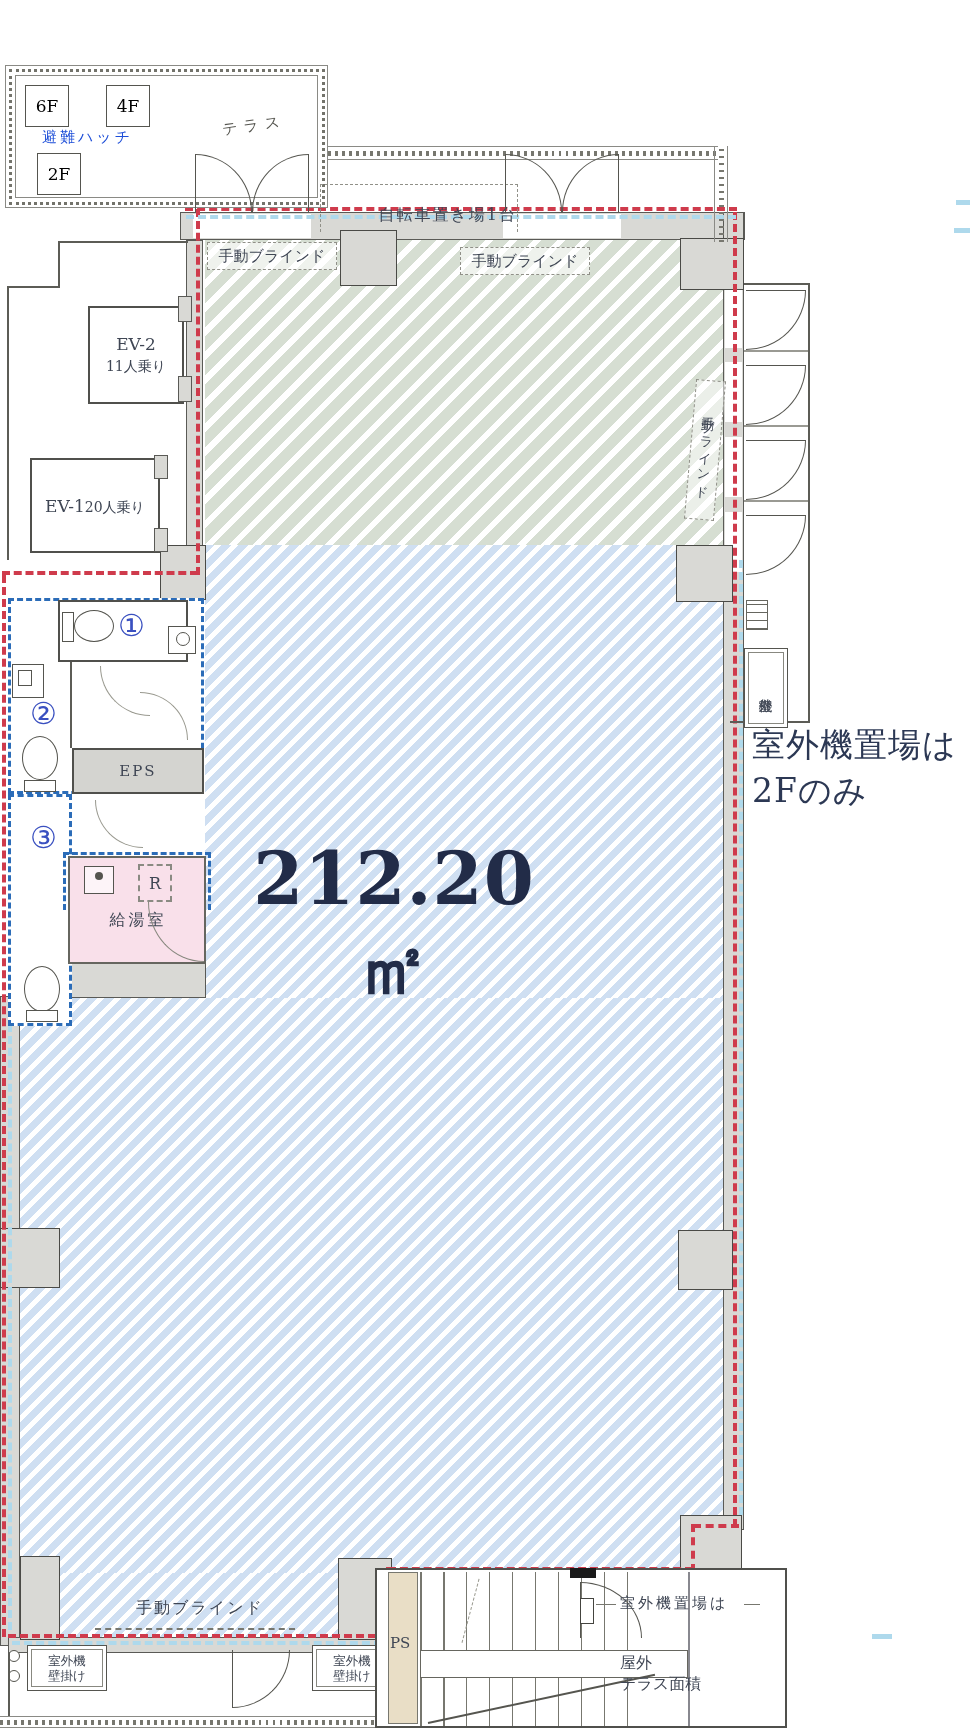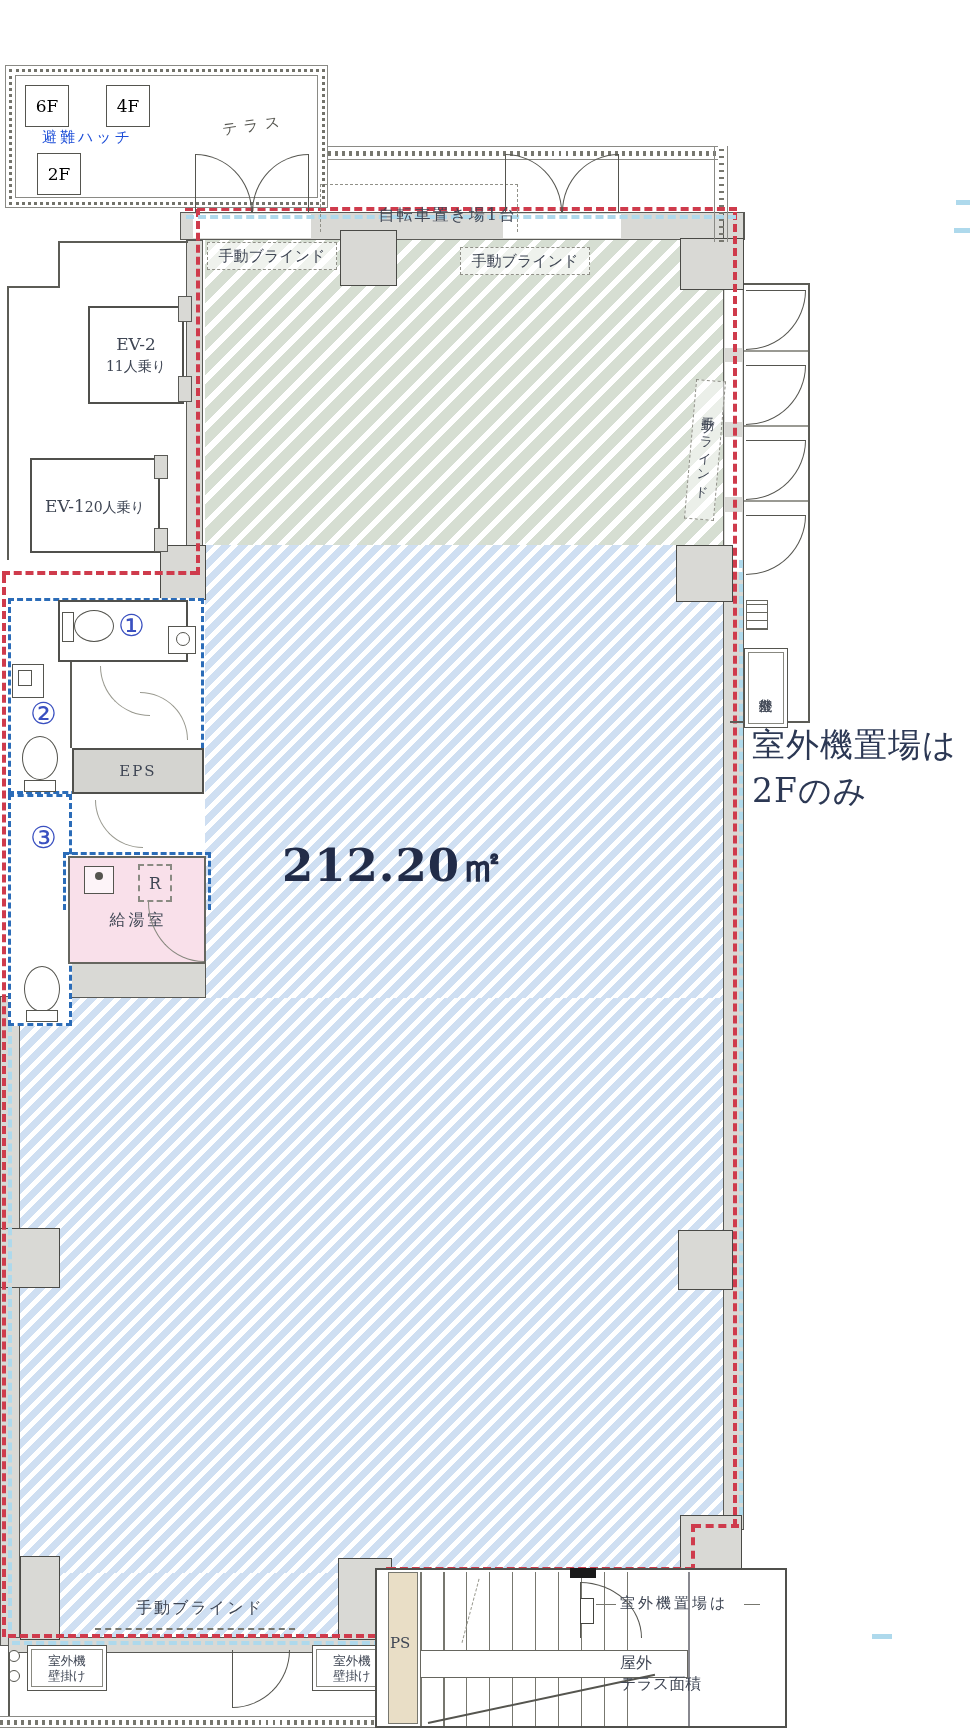--- a/index.html
+++ b/index.html
@@ -191,21 +191,21 @@
   <div class="a" style="left:95px;top:872px;width:8px;height:8px;border-radius:50%;background:#55554f"></div>
   <div class="a ctr" style="left:138px;top:864px;width:34px;height:38px;border:2px dashed #8a8a82">
       <span class="lbl" style="font-size:16px">R</span>
     </div>
   <div class="a ctr lbl" style="left:86px;top:910px;width:104px;font-size:16px;letter-spacing:3px">
       <span>給湯室</span>
     </div>
   <div class="a" style="left:148px;top:902px;width:56px;height:60px;border-left:1px solid #88887f;border-bottom:1px solid #88887f;border-radius:0 0 0 100%"></div>
 
   <div class="a big" style="left:229px;top:836px;width:330px;text-align:center">
-    <div style="font-size:45px;font-weight:600;letter-spacing:1px">212.20㎡</div>
+    <div style="font-size:72px;font-weight:600;letter-spacing:1px">212.20㎡</div>
   </div>
 
   <div class="a ctr lbl" style="left:115px;top:1598px;width:170px;font-size:16px;letter-spacing:2px">
       <span>手動ブラインド</span>
     </div>
   <div class="a" style="left:95px;top:1628px;width:200px;border-top:2px dashed #77776f"></div>
 
   <div class="a" style="left:27px;top:1645px;width:80px;height:46px;border:1.5px solid #55554f;background:#fff">
     <div class="ctr lbl" style="position:absolute;inset:3px;border:1px solid #888880;font-size:12.5px;flex-direction:column;line-height:15px">
       <span>室外機</span>

